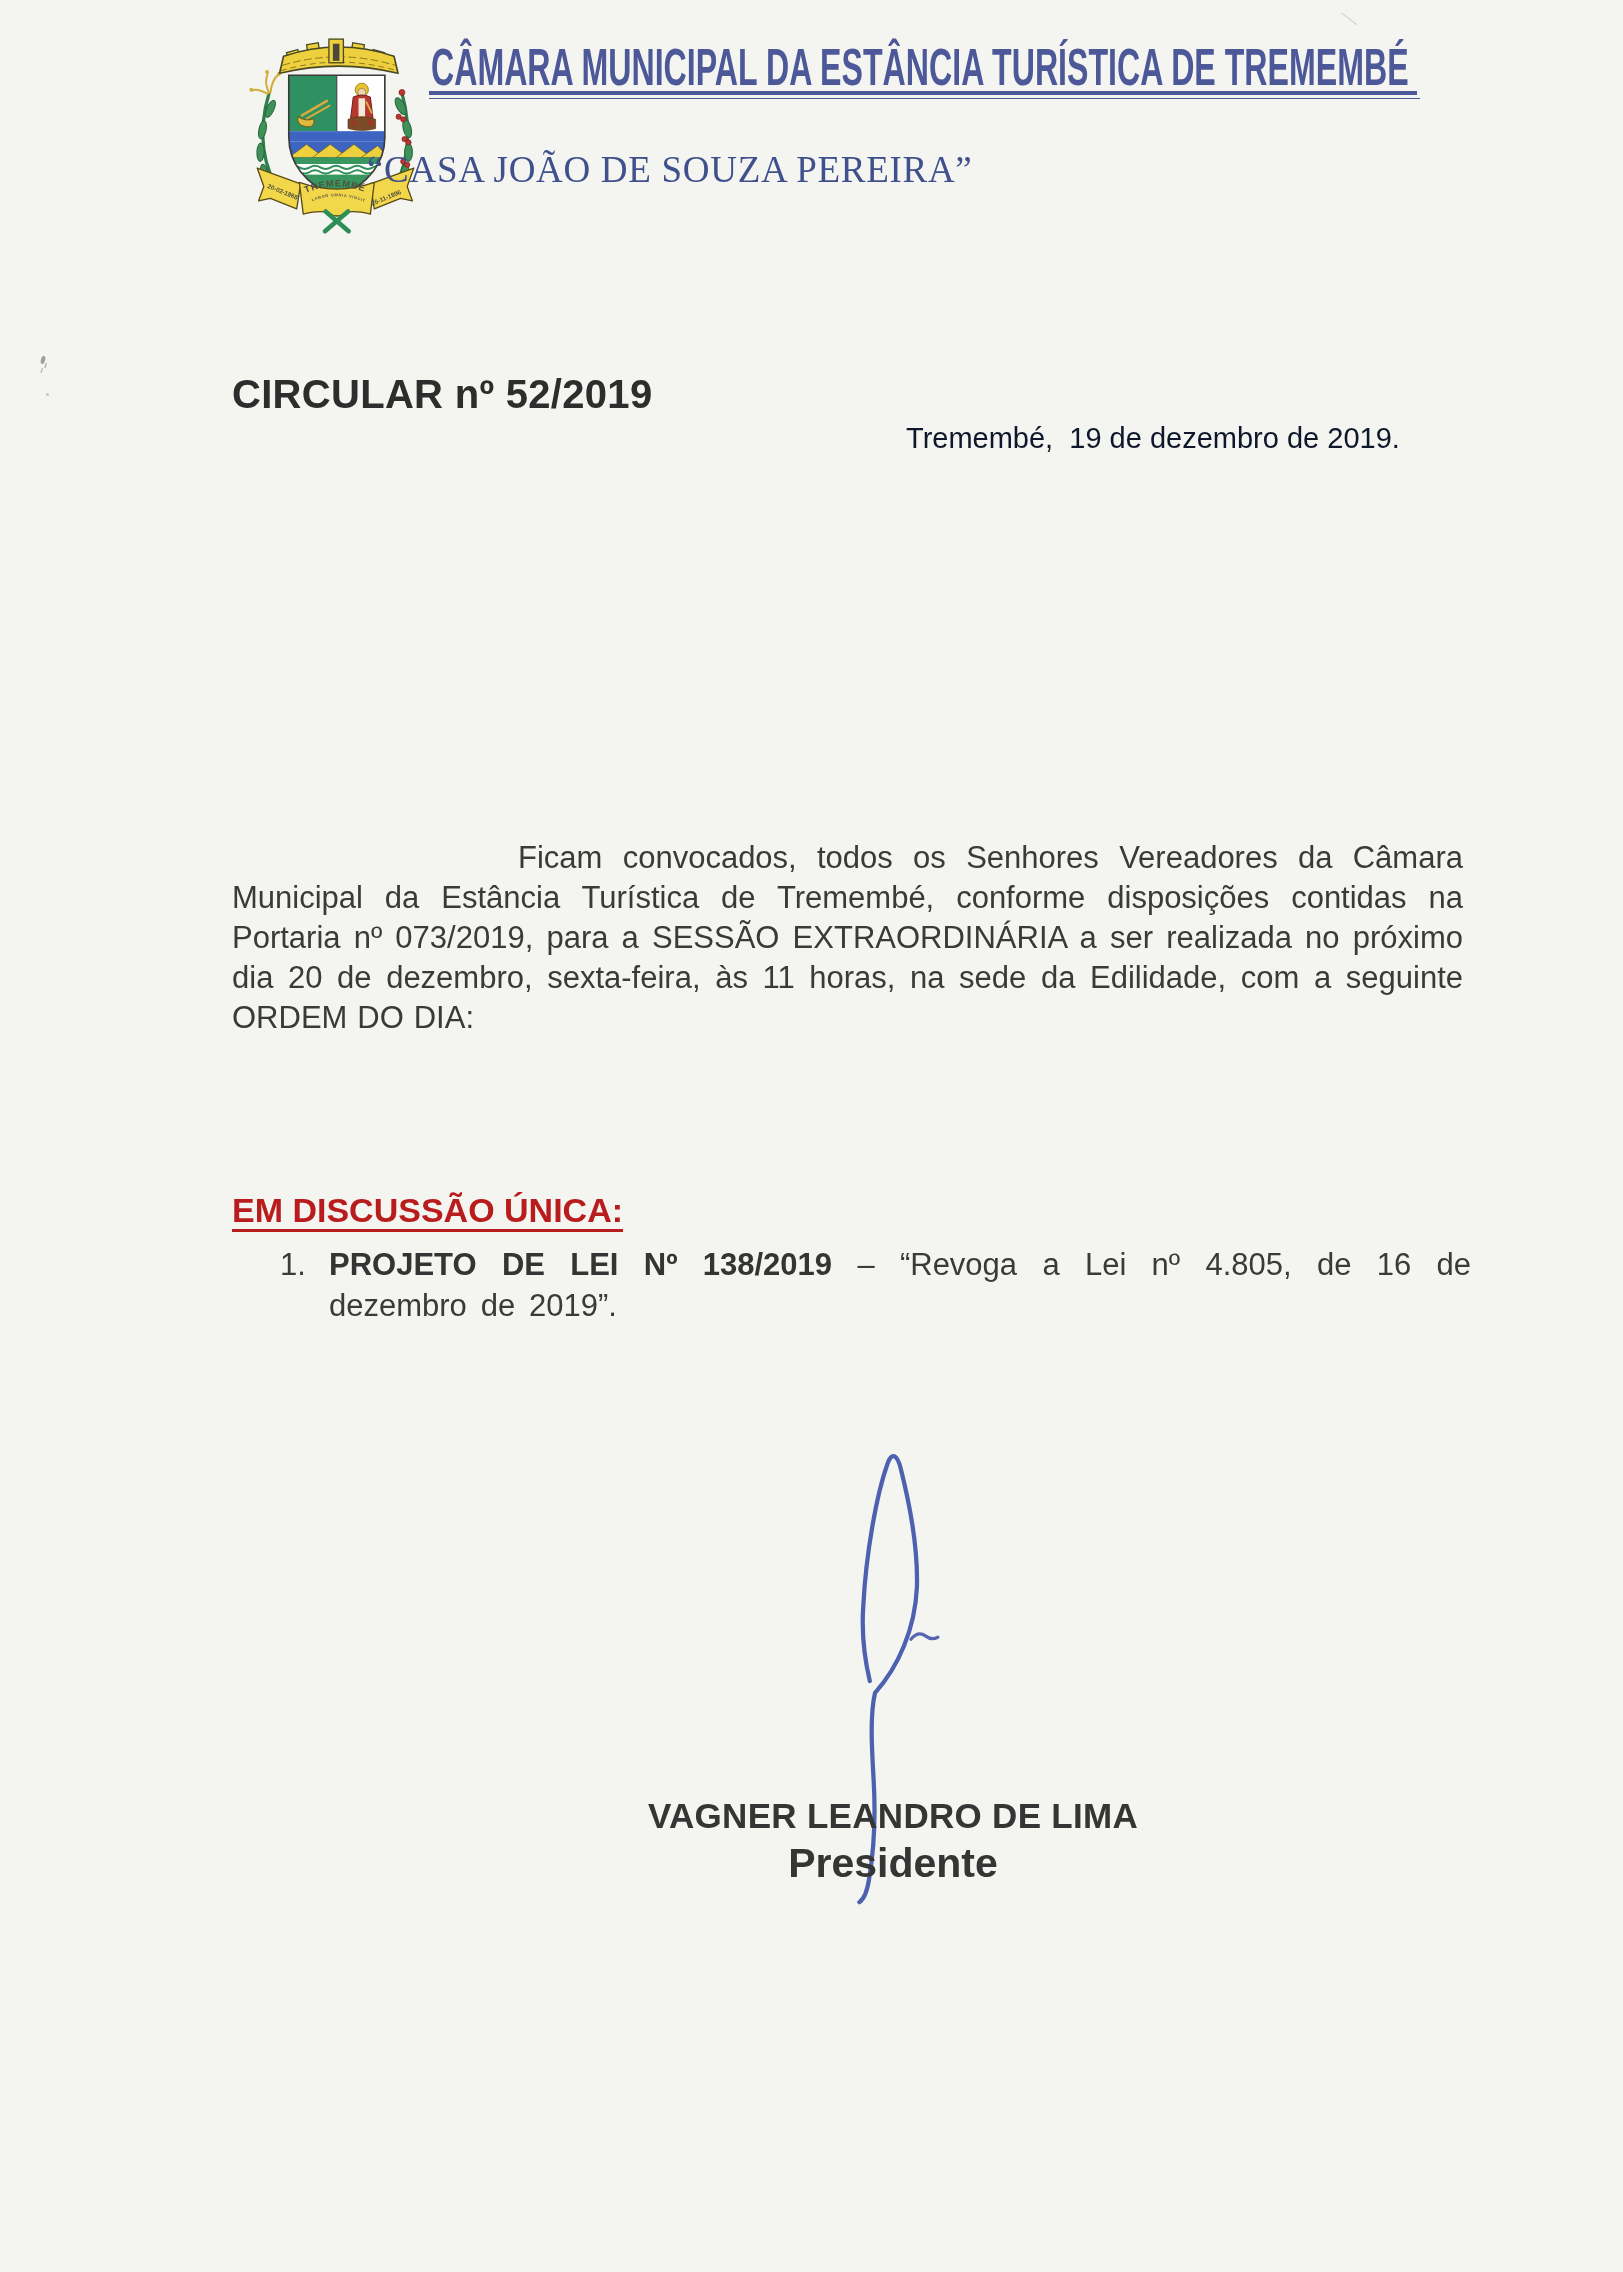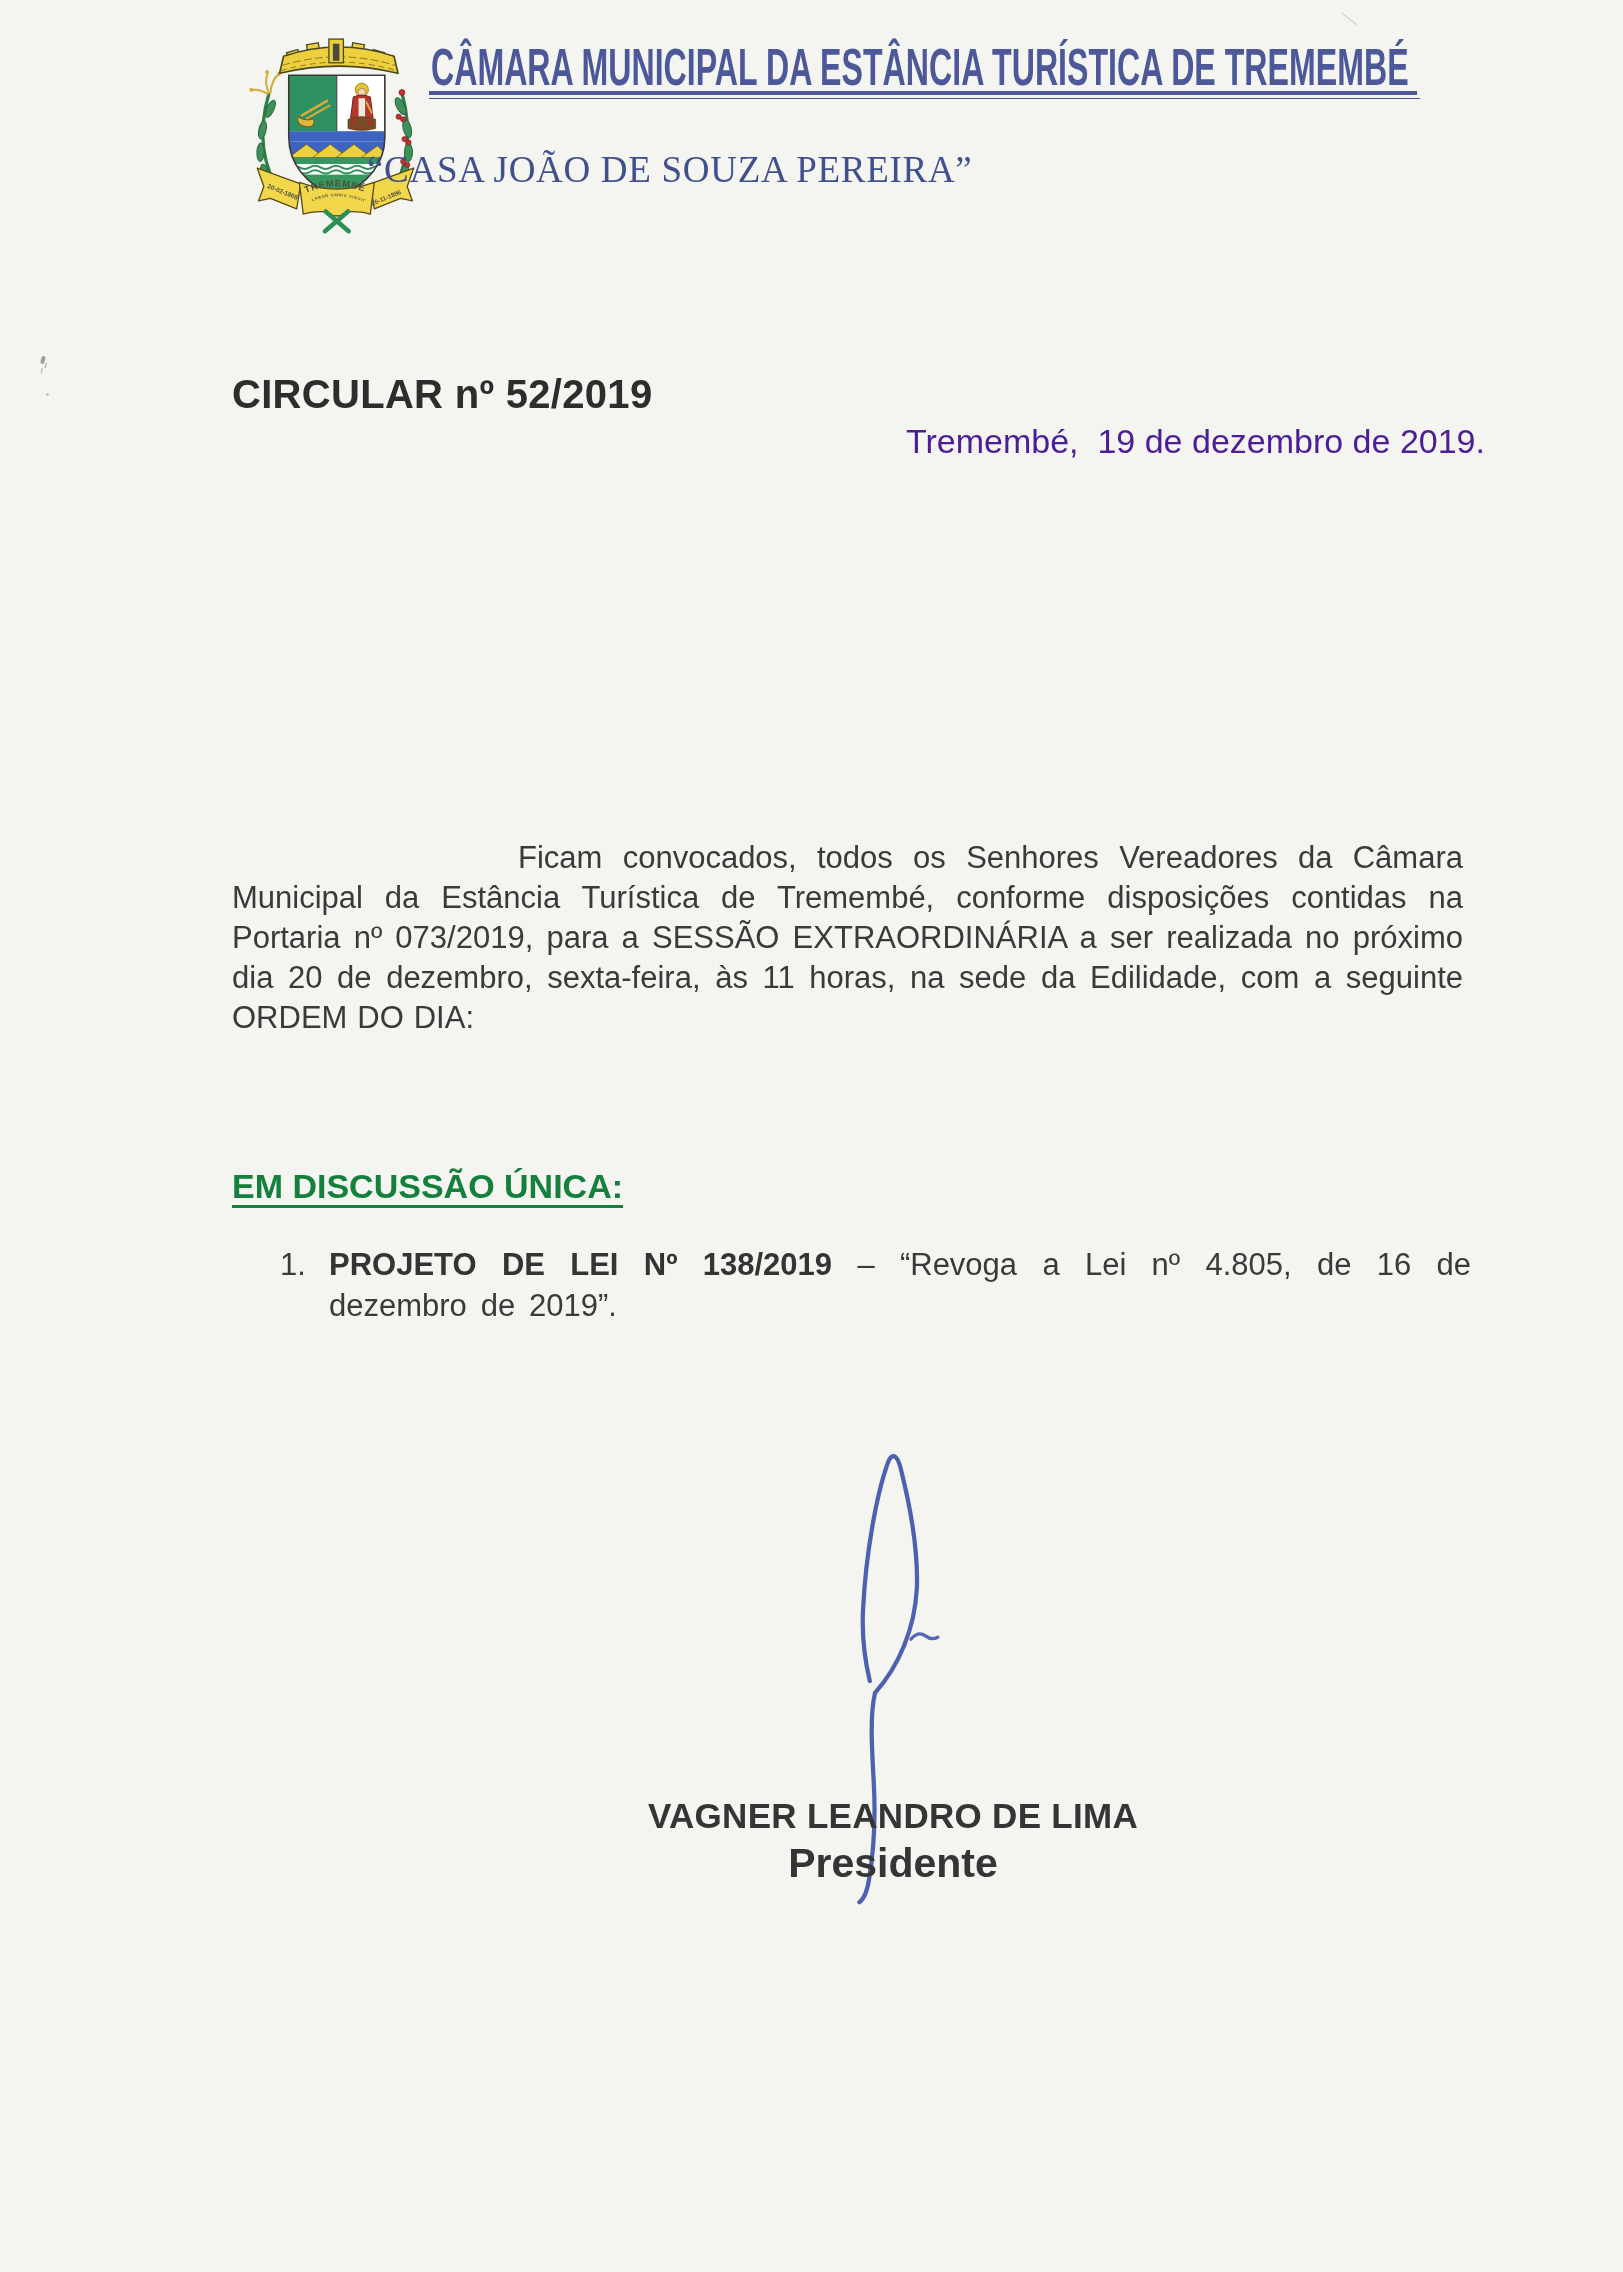--- a/index.html
+++ b/index.html
@@ -20,29 +20,29 @@
     transform:scaleX(0.63);transform-origin:left top;
   }
   .title-rule-a{position:absolute;left:429px;top:91px;width:988px;height:3.9px;background:#4d5899;}
   .title-rule-b{position:absolute;left:429px;top:98px;width:991px;height:1.3px;background:#4d5899;}
   .subtitle{
     position:absolute;left:367px;top:148px;width:1054px;text-align:left;
     font-family:"Liberation Serif",serif;font-size:37px;color:#40508c;letter-spacing:0.7px;
   }
   
   .reference{position:absolute;left:232px;top:372px;font-size:40px;font-weight:bold;color:#2d2d2d;letter-spacing:0.3px;}
-  .dateline{position:absolute;left:906px;top:422px;font-size:34px;color:#4c1d95;white-space:pre;}
+  .dateline{position:absolute;left:906px;top:422px;font-size:29px;color:#0f172a;white-space:pre;}
   .body-par{
     position:absolute;left:232px;top:838px;width:1231px;
     font-size:31px;line-height:40px;text-align:justify;text-indent:286px;
     word-spacing:1.3px;color:#3a3a3a;
   }
   .section-heading{
-    position:absolute;left:232px;top:1167px;
-    font-size:34px;font-weight:bold;color:#15803d;
+    position:absolute;left:232px;top:1191px;
+    font-size:34px;font-weight:bold;color:#b91c1c;
     text-decoration:underline;text-decoration-thickness:3.3px;text-underline-offset:6.5px;
   }
   .agenda-item{
     position:absolute;left:280px;top:1244px;width:1191px;
     display:flex;align-items:flex-start;
   }
   .item-number{flex:0 0 30px;font-size:31px;line-height:41px;color:#3a3a3a;}
   .item-body{
     flex:1;margin-left:19px;
     font-size:31px;line-height:41px;text-align:justify;word-spacing:5.2px;color:#3a3a3a;

